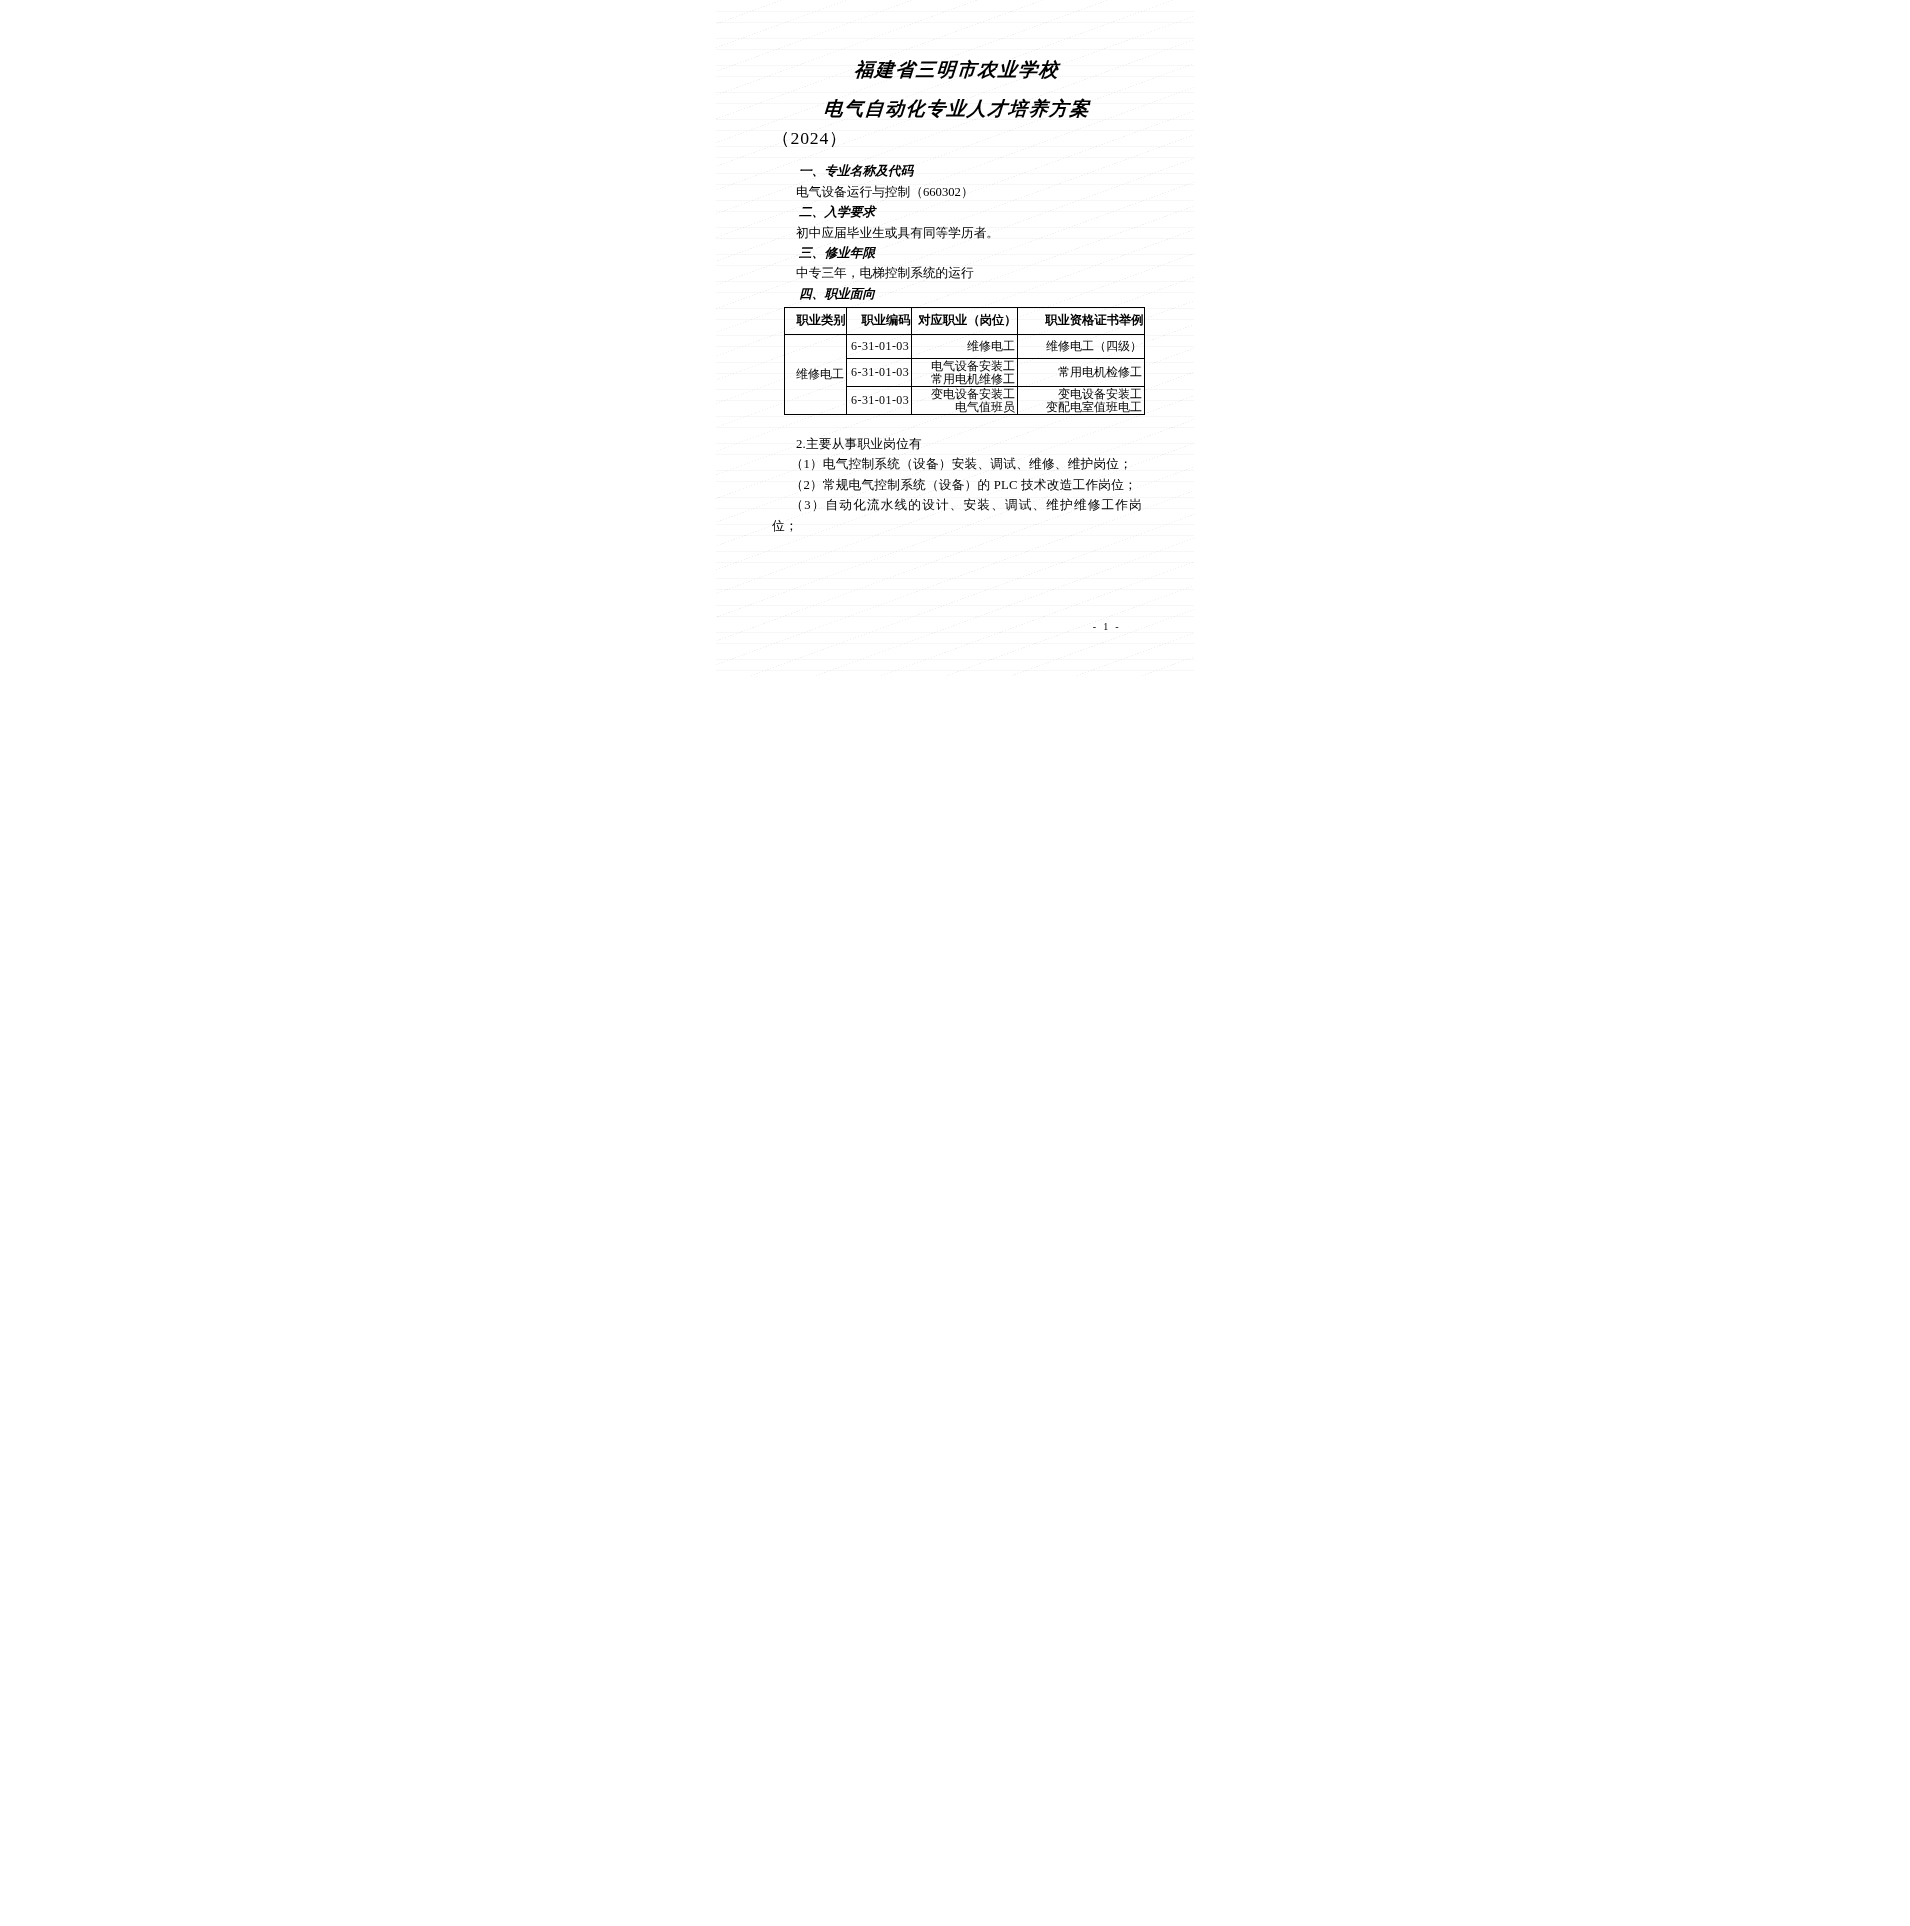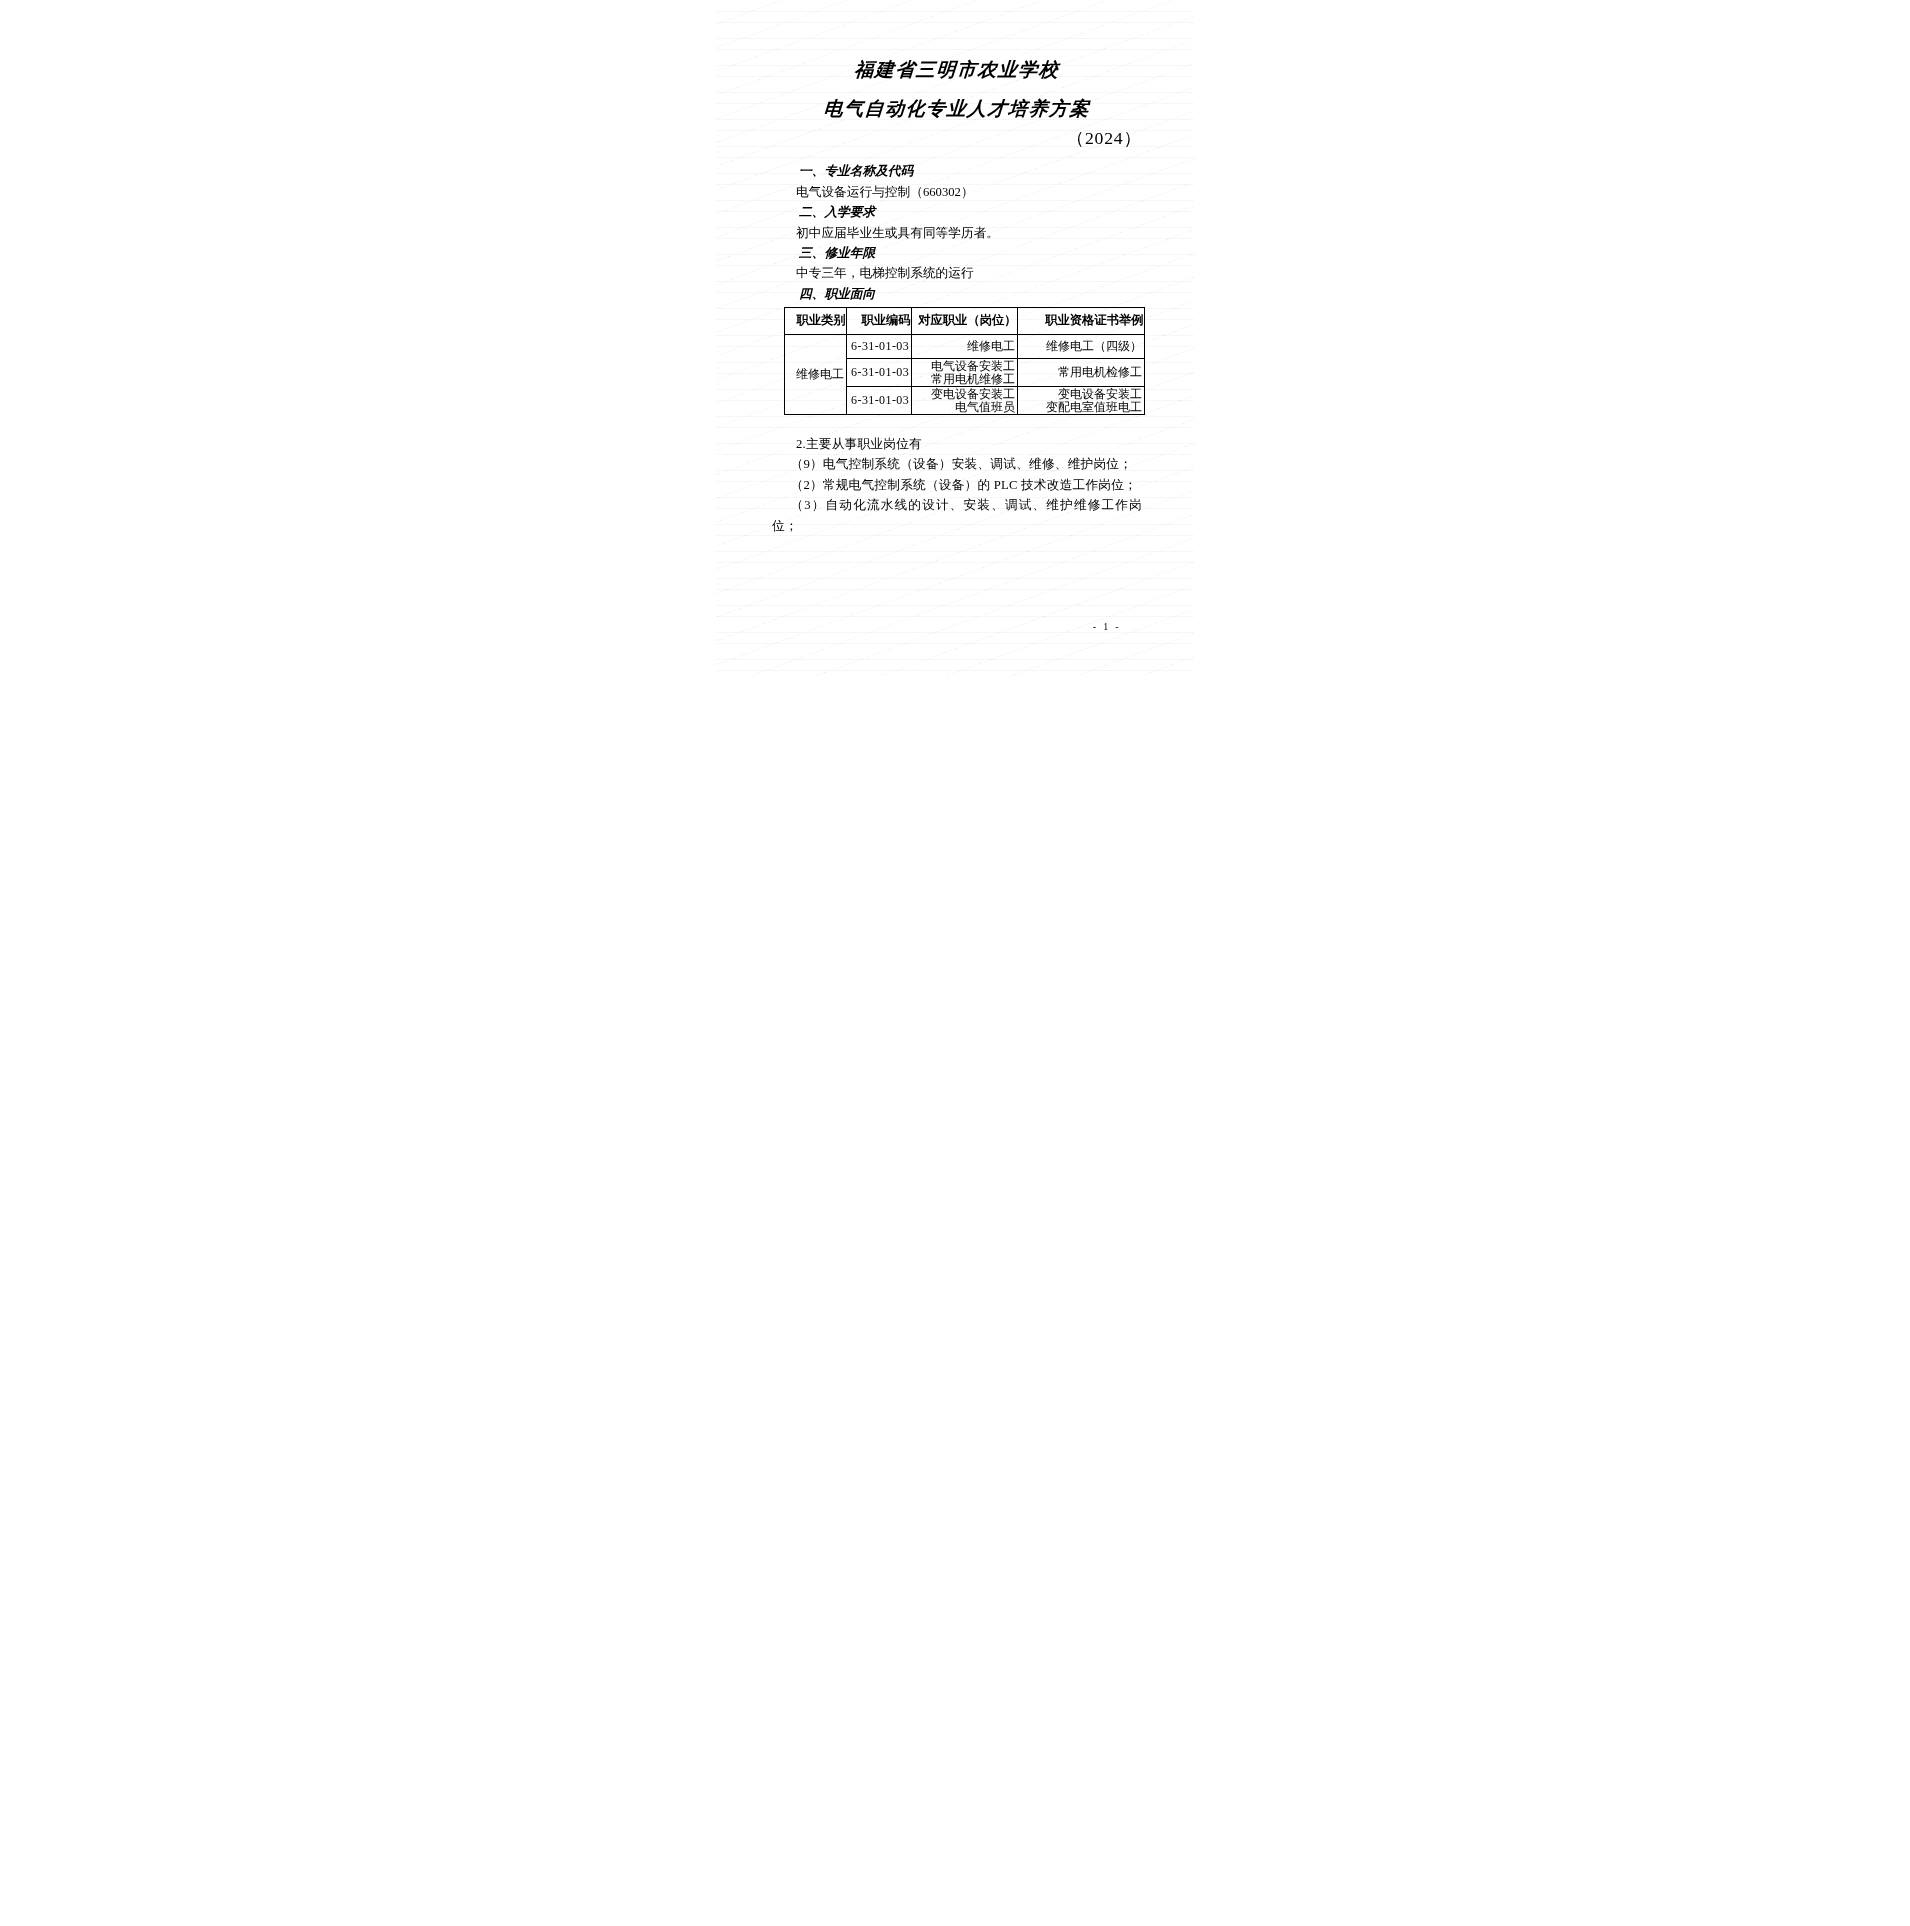--- a/index.html
+++ b/index.html
@@ -30,21 +30,21 @@
     font-weight: bold;
     font-style: italic;
     transform: skewX(-4deg);
     font-size: 19px;
     line-height: 1.25;
     letter-spacing: 1.5px;
   }
   .doc-title.first { margin-top: 58px; }
   .doc-title.second { margin-top: 15.4px; }
   .doc-year {
-    text-align: right;
+    text-align: left;
     font-size: 17.7px;
     line-height: 1.2;
     margin-top: 7px;
     letter-spacing: 0.8px;
   }
 
   .content { margin-top: 12.3px; font-size: 12.7px; line-height: 20.4px; }
   .sec-heading {
     font-family: "Liberation Sans", "DejaVu Sans", sans-serif;
     font-weight: bold;
@@ -167,21 +167,21 @@
             </td>
             <td>
               <div class="cell-line">变电设备安装工</div>
               <div class="cell-line">变配电室值班电工</div>
             </td>
           </tr>
         </tbody>
       </table>
 
       <p class="para after-table">2.主要从事职业岗位有</p>
-      <p class="list-line">（9）电气控制系统（设备）安装、调试、维修、维护岗位；</p>
+      <p class="list-line">（1）电气控制系统（设备）安装、调试、维修、维护岗位；</p>
       <p class="list-line">（2）常规电气控制系统（设备）的 PLC 技术改造工作岗位；</p>
       <p class="list-line">（3）自动化流水线的设计、安装、调试、维护维修工作岗位；</p>
 
     </div>
   </div>
 
   <div class="page-number">- 1 -</div>
 </div>
 
 

